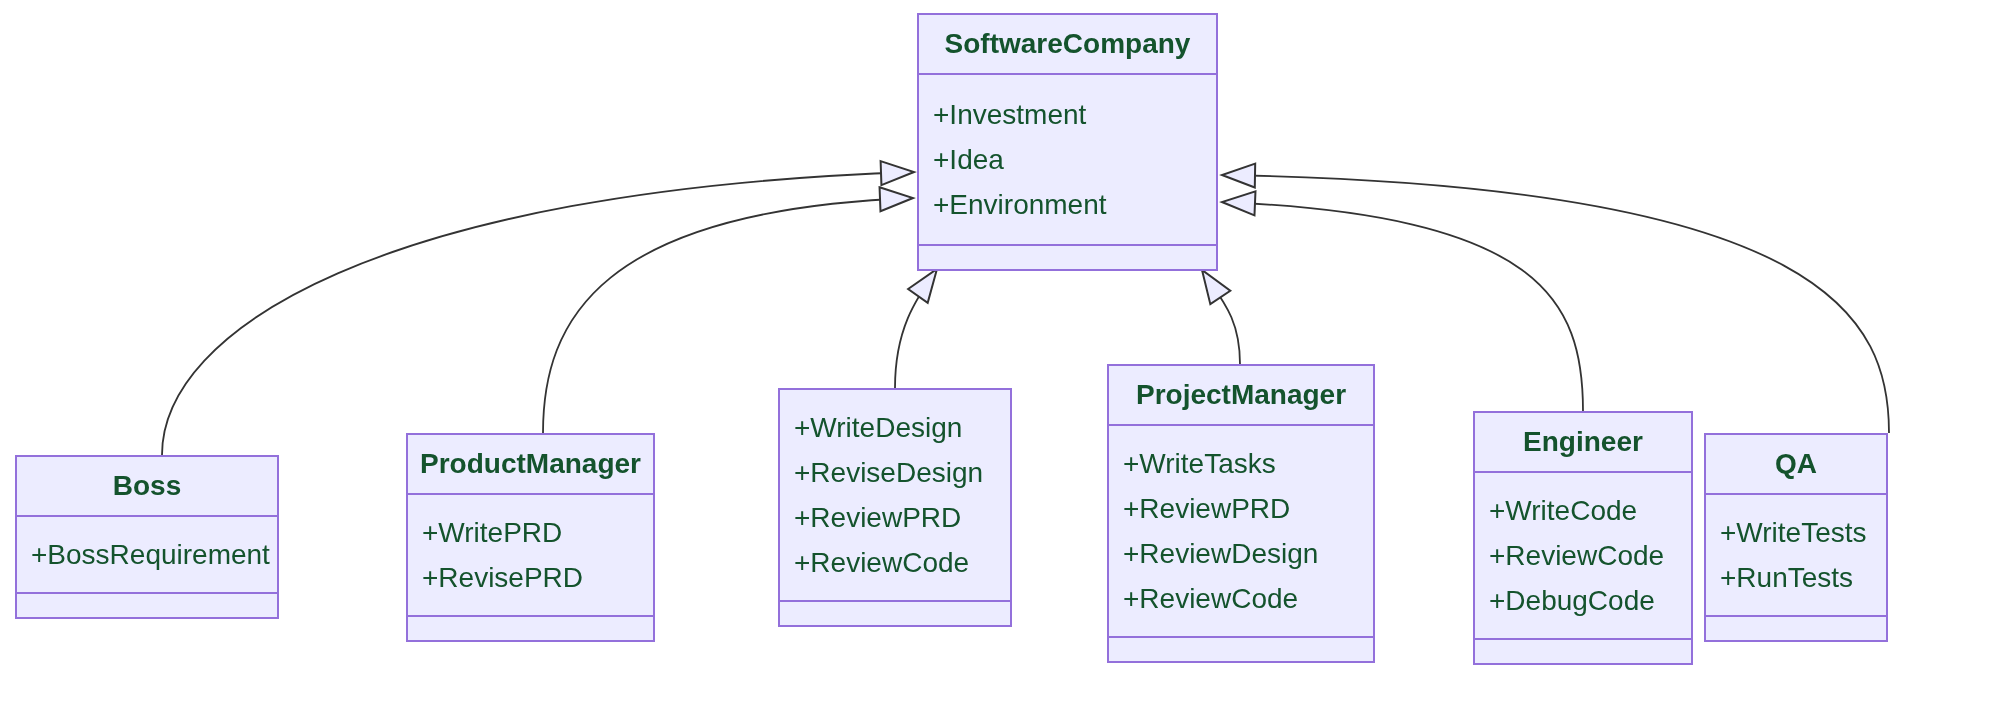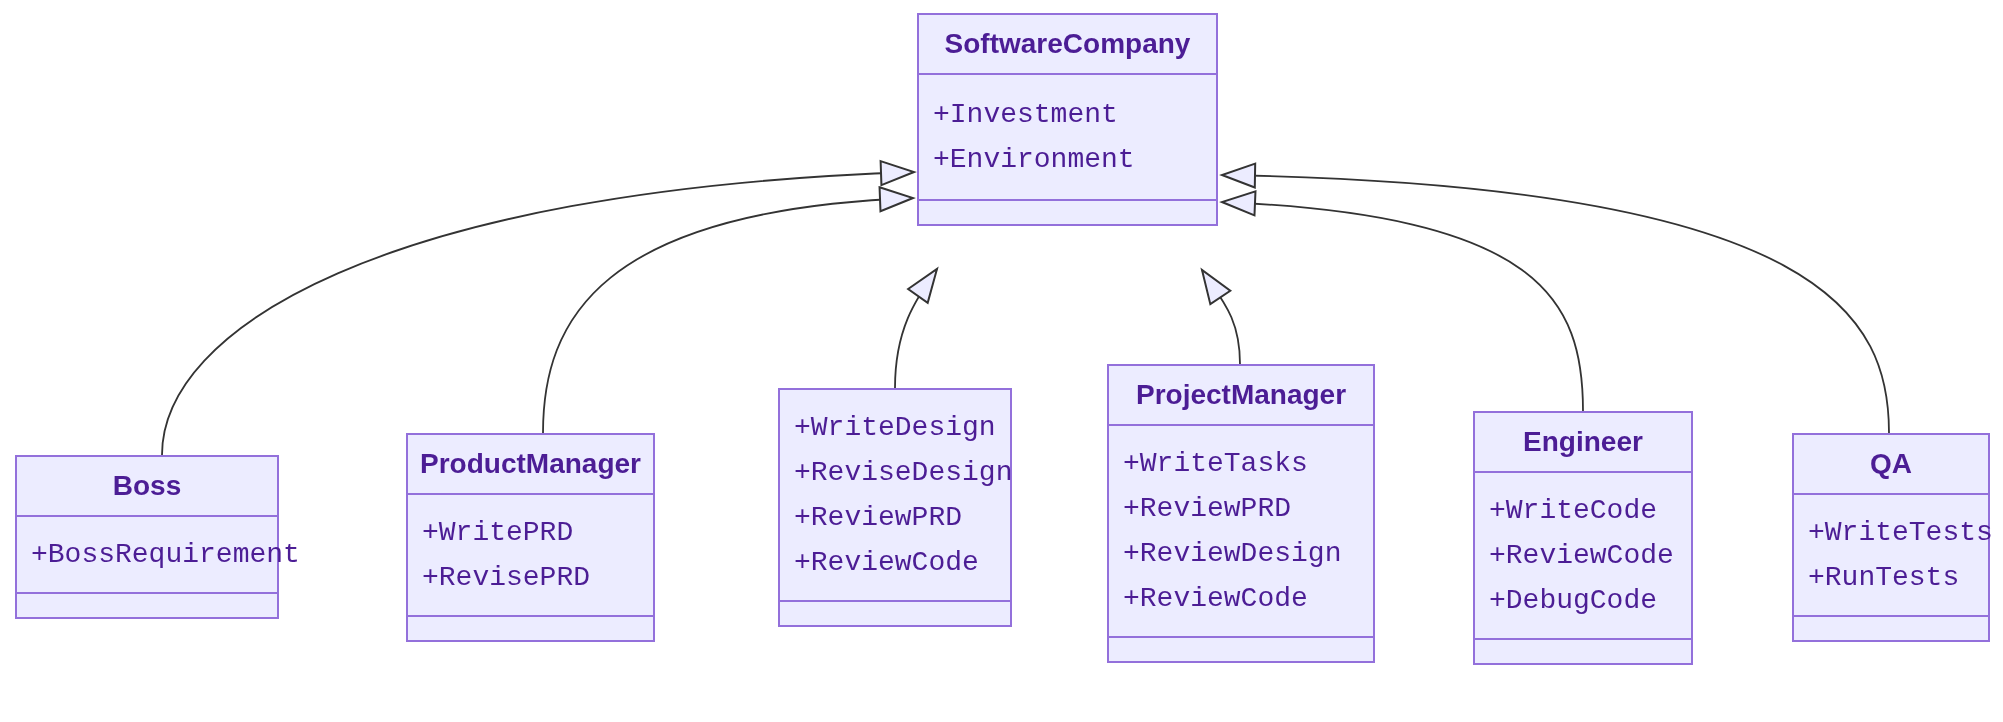--- a/index.html
+++ b/index.html
@@ -21,54 +21,53 @@
     fill: none;
     stroke: #333333;
     stroke-width: 1.8;
   }
   .class-box {
     position: absolute;
     z-index: 1;
     box-sizing: border-box;
     background: #ECECFF;
     border: 2px solid #9370DB;
-    color: #4c1d95;
+    color: #14532d;
   }
   .class-title {
     height: 58px;
     border-bottom: 2px solid #9370DB;
     display: flex;
     align-items: center;
     justify-content: center;
     font-weight: bold;
     font-size: 28px;
   }
   .class-attrs {
     padding: 15px 0;
-    font-family: Liberation Mono, monospace;
   }
   #box-softwarecompany .class-attrs { padding: 17px 0; }
   .attr {
     font-size: 28px;
     line-height: 45px;
     padding-left: 14px;
     white-space: nowrap;
   }
   .class-footer {
     height: 23px;
     border-top: 2px solid #9370DB;
   }
   
   #box-softwarecompany { left: 917px;  top: 13px;  width: 301px; }
   #box-boss            { left: 15px;   top: 455px; width: 264px; }
   #box-productmanager  { left: 406px;  top: 433px; width: 249px; }
   #box-architect       { left: 778px;  top: 388px; width: 234px; }
   #box-projectmanager  { left: 1107px; top: 364px; width: 268px; }
   #box-engineer        { left: 1473px; top: 411px; width: 220px; }
-  #box-qa              { left: 1792px; top: 433px; width: 198px; }
+  #box-qa              { left: 1704px; top: 433px; width: 184px; }
 </style>
 </head>
 <body>
 
 <div id="canvas">
 
   <svg id="edges" viewBox="0 0 2003 722" xmlns="http://www.w3.org/2000/svg">
     <defs>
       <marker id="tri" markerUnits="userSpaceOnUse" markerWidth="38" markerHeight="30" refX="35" refY="14" orient="auto">
         <path d="M2,2 L35,14 L2,26 Z" fill="#ECECFF" stroke="#333333" stroke-width="2"></path>
@@ -79,20 +78,21 @@
     <path class="edge" marker-end="url(#tri)" d="M895,388 C895,330 915,300 937,269"></path>
     <path class="edge" marker-end="url(#tri)" d="M1240,364 C1240,318 1222,300 1202,270"></path>
     <path class="edge" marker-end="url(#tri)" d="M1583,411 C1583,300 1540,215 1222,202"></path>
     <path class="edge" marker-end="url(#tri)" d="M1889,433 C1889,320 1830,185 1222,175"></path>
   </svg>
 
   <div class="class-box" id="box-softwarecompany">
     <div class="class-title">SoftwareCompany</div>
     <div class="class-attrs">
       <div class="attr">+Investment</div>
+      <div class="attr">+Idea</div>
       <div class="attr">+Environment</div>
     </div>
     <div class="class-footer"></div>
   </div>
 
   <div class="class-box" id="box-boss">
     <div class="class-title">Boss</div>
     <div class="class-attrs">
       <div class="attr">+BossRequirement</div>
     </div>

